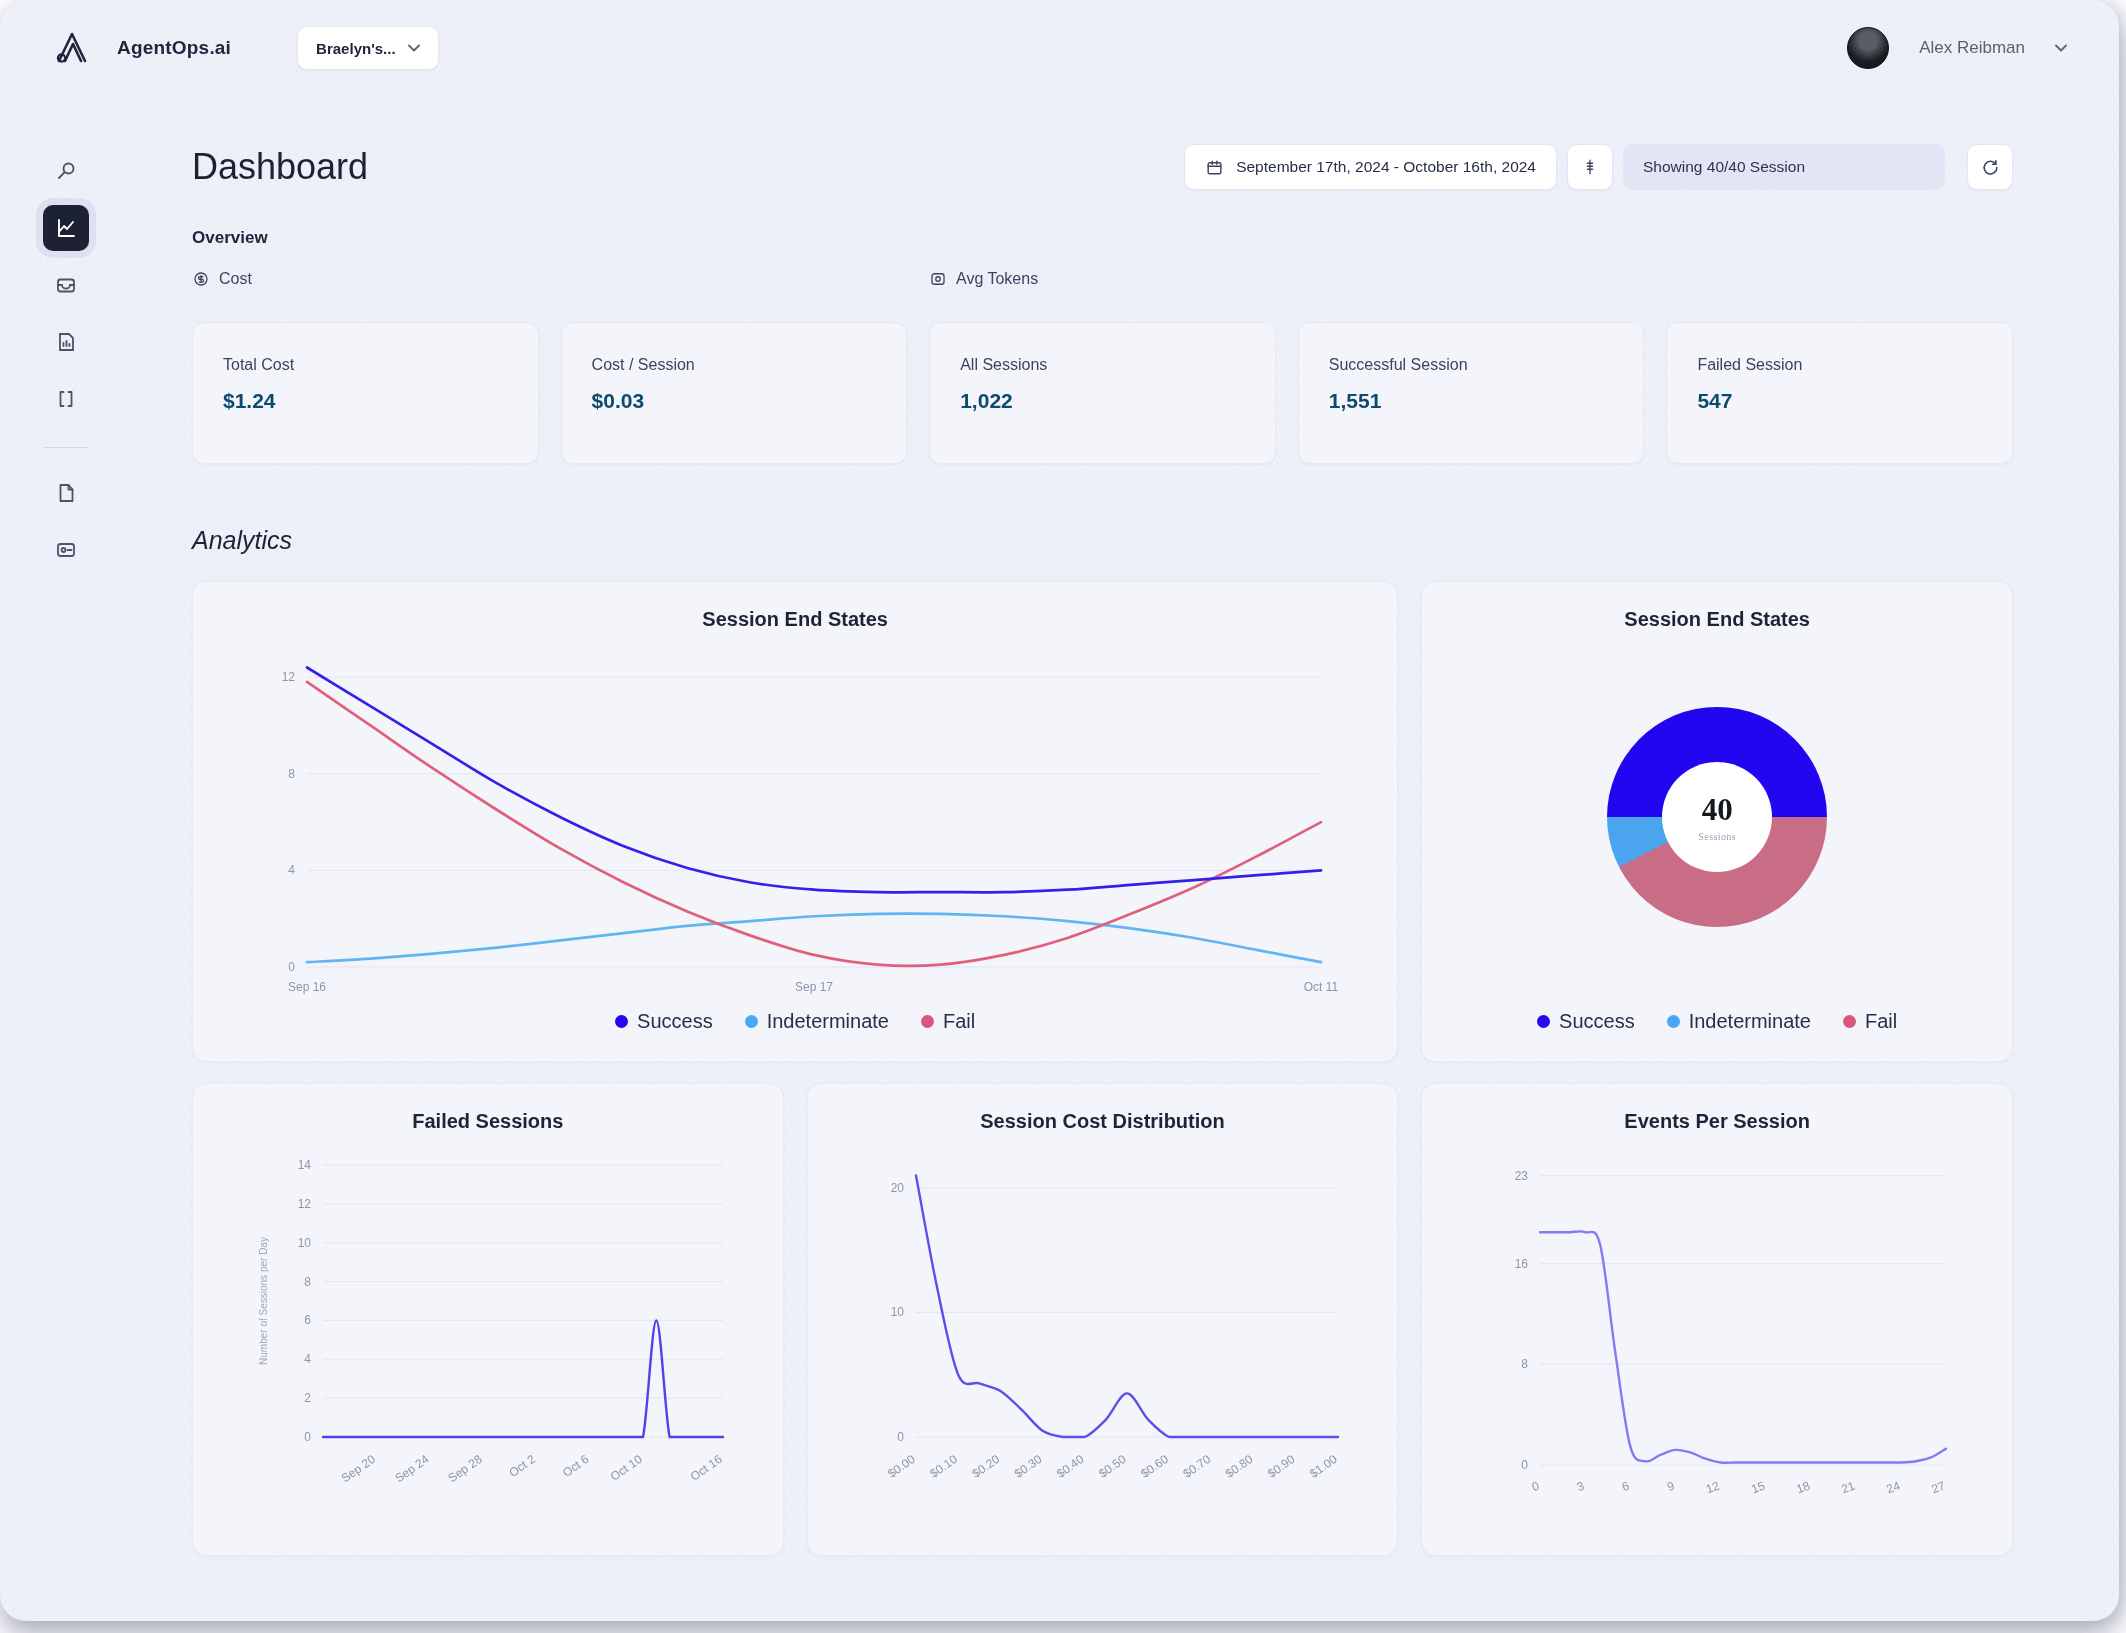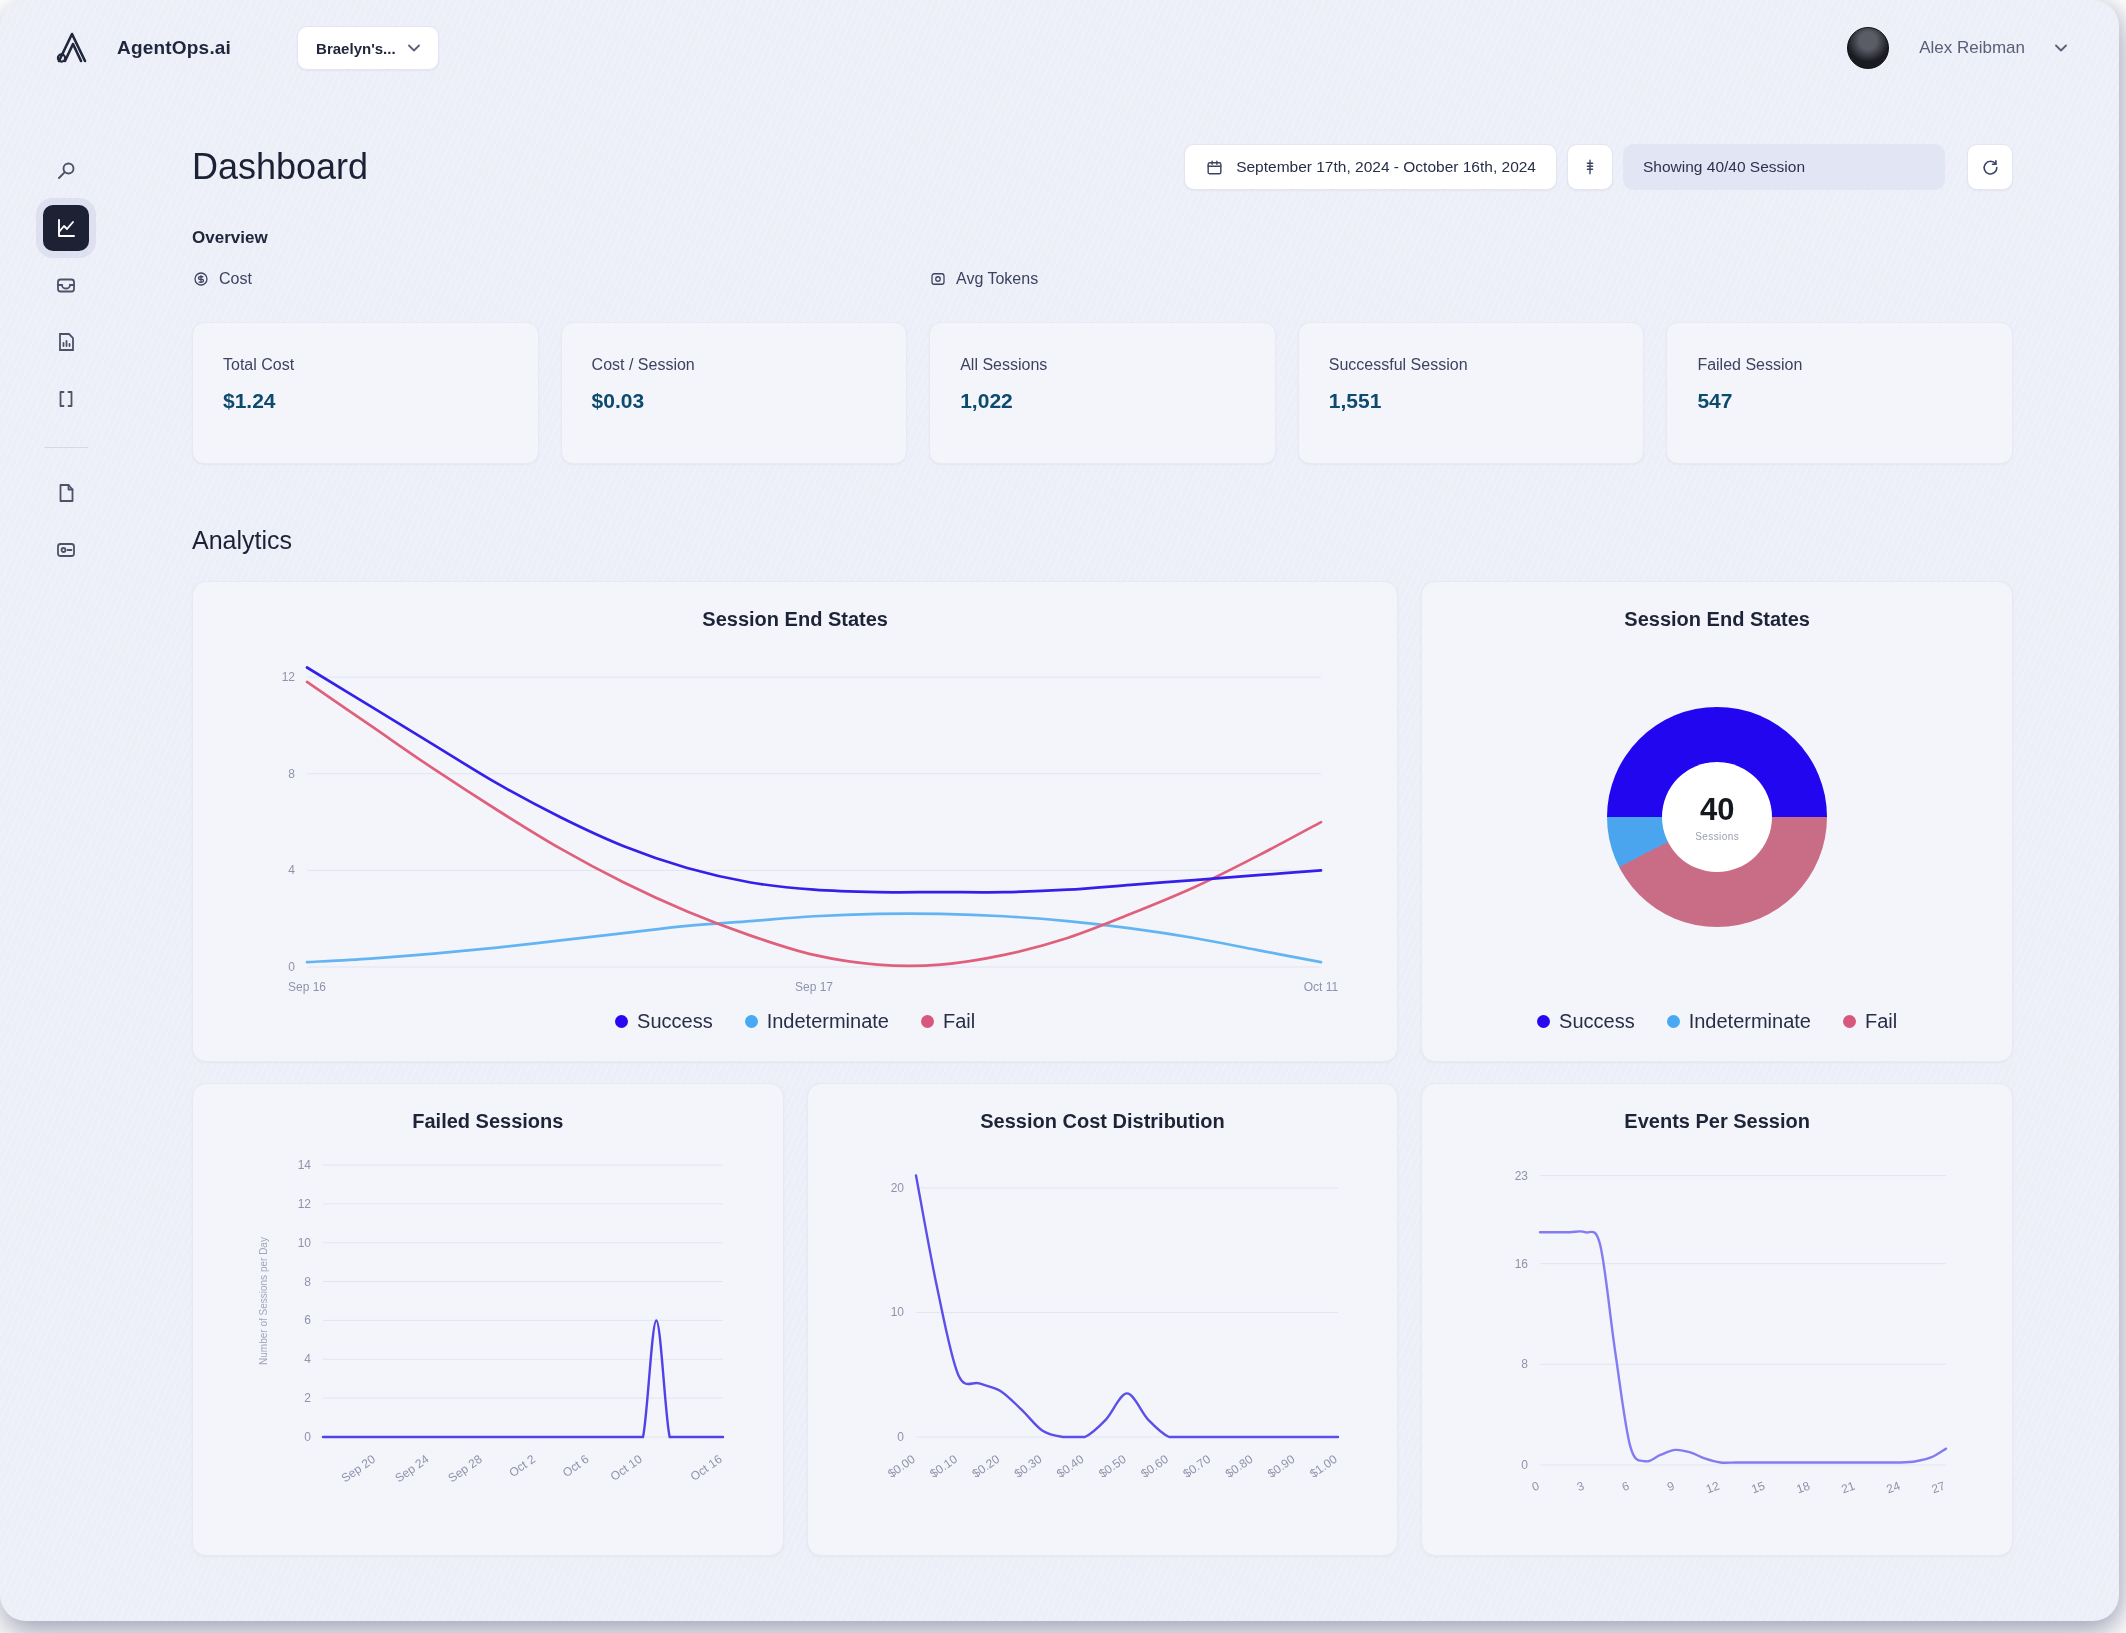--- a/index.html
+++ b/index.html
@@ -52,35 +52,35 @@
   .toggle-row{position:relative;height:26px;margin-top:22px;}
   .toggle{position:absolute;top:0;display:flex;align-items:center;gap:9px;font-size:16px;
     color:#3c4360;cursor:pointer;}
   .toggle-avg{left:737px;}
   .statcards{display:grid;grid-template-columns:repeat(5,1fr);gap:22px;margin-top:26px;}
   .scard{background:#f4f5fb;border:1px solid #e7e9f3;border-radius:12px;height:142px;
     padding:33px 30px;box-shadow:0 1px 2px rgba(30,35,70,.05);}
   .scard .lbl{font-size:16px;color:#3c4360;}
   .scard .val{font-size:21px;font-weight:700;color:#0c4a6e;margin-top:15px;}
   
-  .analytics-heading{margin-top:62px;font-size:25px;font-weight:500;color:#1c2236;}
+  .analytics-heading{margin-top:62px;font-size:25px;font-weight:500;color:#1c2236;font-style:italic;}
   .agrid{display:grid;grid-template-columns:repeat(3,1fr);grid-template-rows:481px 473px;
     gap:21px 23px;margin-top:26px;}
   .acard{background:#f4f5fb;border:1px solid #e7e9f3;border-radius:14px;padding:26px 30px;
     box-shadow:0 1px 3px rgba(30,35,70,.05);display:flex;flex-direction:column;min-width:0;text-align:center;}
   .big{grid-column:1/3;}
   .ctitle{font-size:20px;font-weight:600;color:#1e2437;}
   .chart{flex:1;min-height:0;margin-top:6px;}
   svg text{font-family:"Liberation Sans",sans-serif;}
   .legend{display:flex;justify-content:center;gap:32px;padding:8px 0 2px;}
   .litem{display:flex;align-items:center;gap:9px;font-size:20px;color:#272e47;}
   .ldot{width:13px;height:13px;border-radius:50%;}
   
   .donut-wrap{flex:1;display:flex;align-items:center;justify-content:center;}
-  .donut{width:220px;height:220px;border-radius:50%;position:relative;}
+  .donut{width:220px;height:220px;border-radius:50%;position:relative;font-family:Liberation Serif, serif;}
   .donut-hole{position:absolute;left:55px;top:55px;width:110px;height:110px;border-radius:50%;
     background:#ffffff;display:flex;flex-direction:column;align-items:center;justify-content:center;}
   .donut-num{font-size:31px;font-weight:700;color:#14181f;}
   .donut-sub{font-size:10px;color:#9aa0b5;margin-top:3px;letter-spacing:.4px;}
   .chev{stroke:#5a6078;fill:none;stroke-width:1.8;stroke-linecap:round;stroke-linejoin:round;}
 </style>
 </head>
 <body>
 
 <div class="app">

